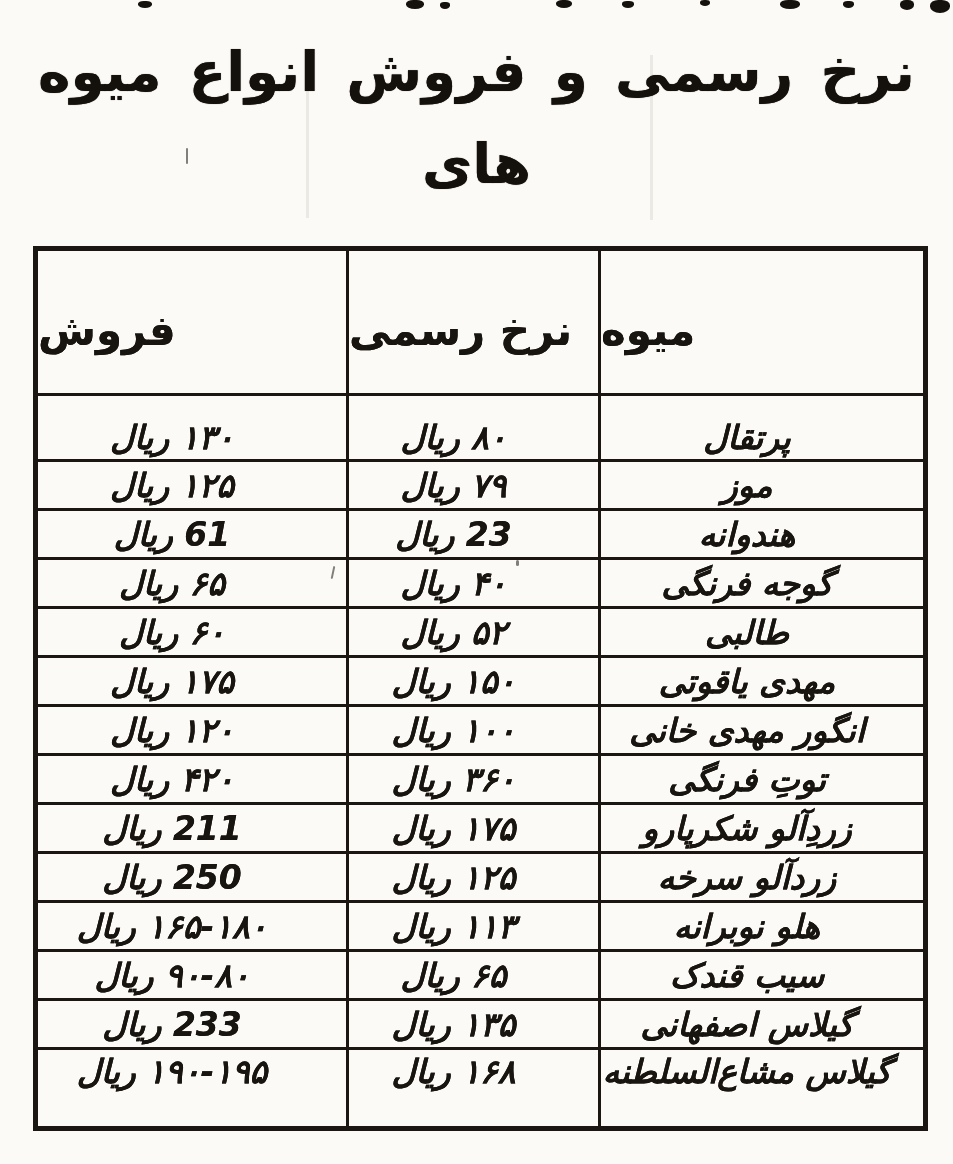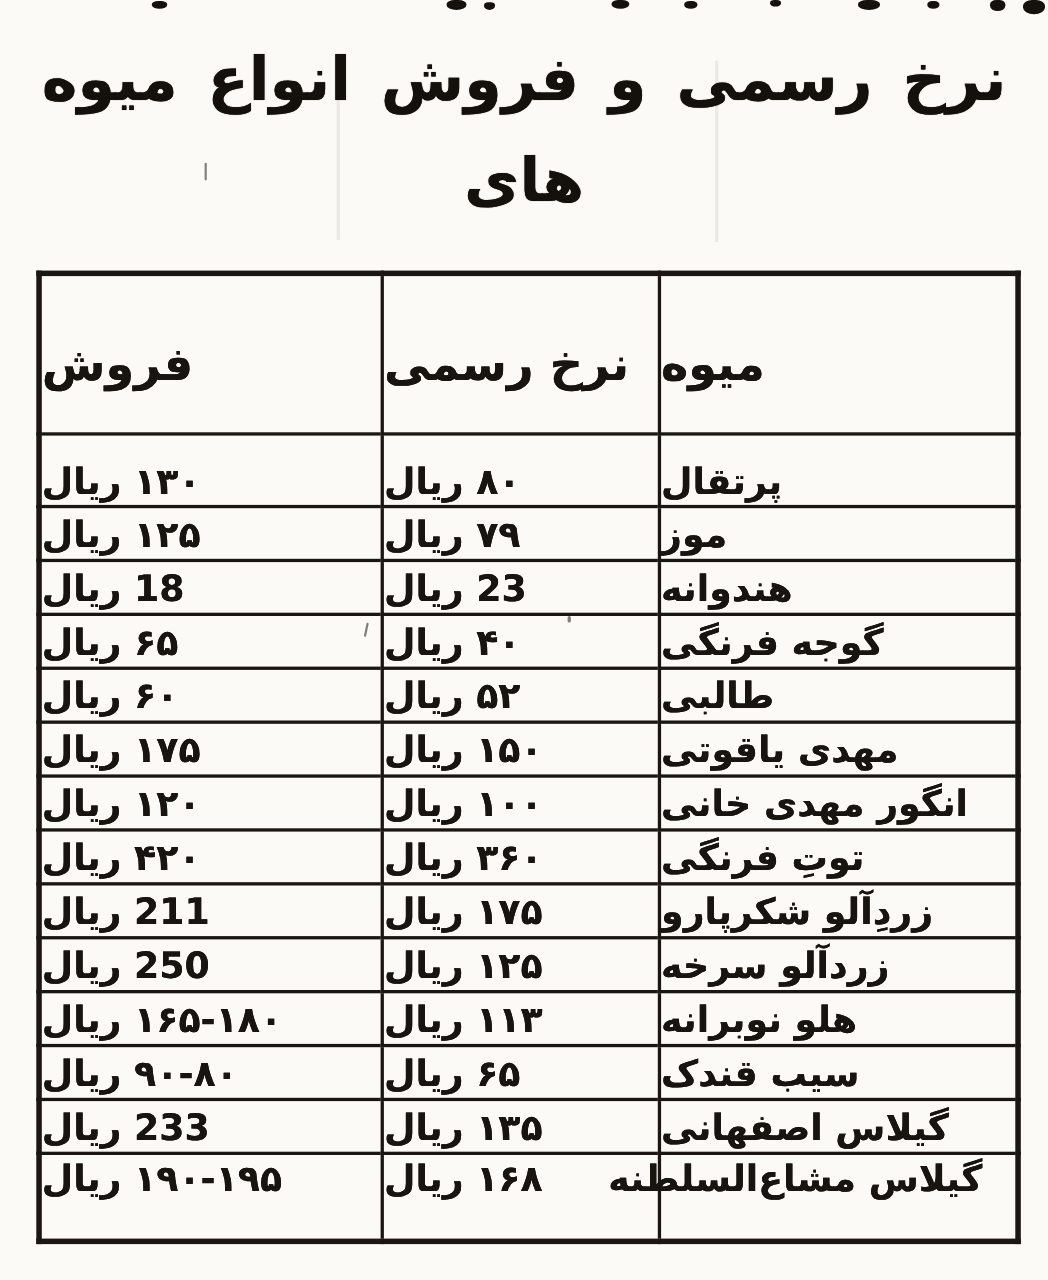--- a/index.html
+++ b/index.html
@@ -53,23 +53,24 @@
     font-size:42px; font-weight:bold;
     text-align:left; vertical-align:middle;
     padding-top:16px;
     text-shadow:0 0 .6px #14100c;
   }
   tbody td{
     border-top:none; border-bottom:none;
     height:49px;
     font-size:33px; font-weight:bold;
     vertical-align:middle;
-    text-align:left;
+    text-align:center;
     white-space:nowrap;
     text-shadow:0 0 .5px #14100c;
+    font-style:italic;
   }
   tbody tr:first-child td{ padding-top:20px; height:66px; }
   tbody tr:last-child  td{ padding-bottom:34px; height:80px; }
   td.fruit   { padding-right:30px; }
   td.price   { padding-right:40px; }
   col.c-fruit   { width:326px; }
   col.c-official{ width:252px; }
   col.c-sale    { width:312px; }
 </style>
 </head>
@@ -122,21 +123,21 @@
 
     <tr>
       <td class="fruit">موز</td>
       <td class="price">۷۹ ریال</td>
       <td class="price">۱۲۵ ریال</td>
     </tr>
 
     <tr>
       <td class="fruit">هندوانه</td>
       <td class="price">23 ریال</td>
-      <td class="price">18 ریال</td>
+      <td class="price">61 ریال</td>
     </tr>
 
     <tr>
       <td class="fruit">گوجه فرنگی</td>
       <td class="price">۴۰ ریال</td>
       <td class="price">۶۵ ریال</td>
     </tr>
 
     <tr>
       <td class="fruit">طالبی</td>

